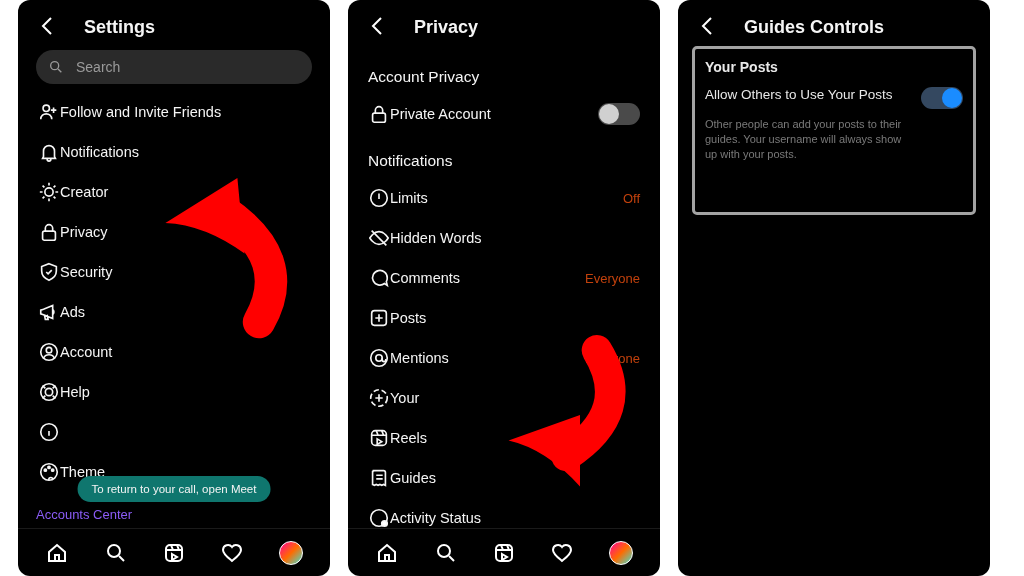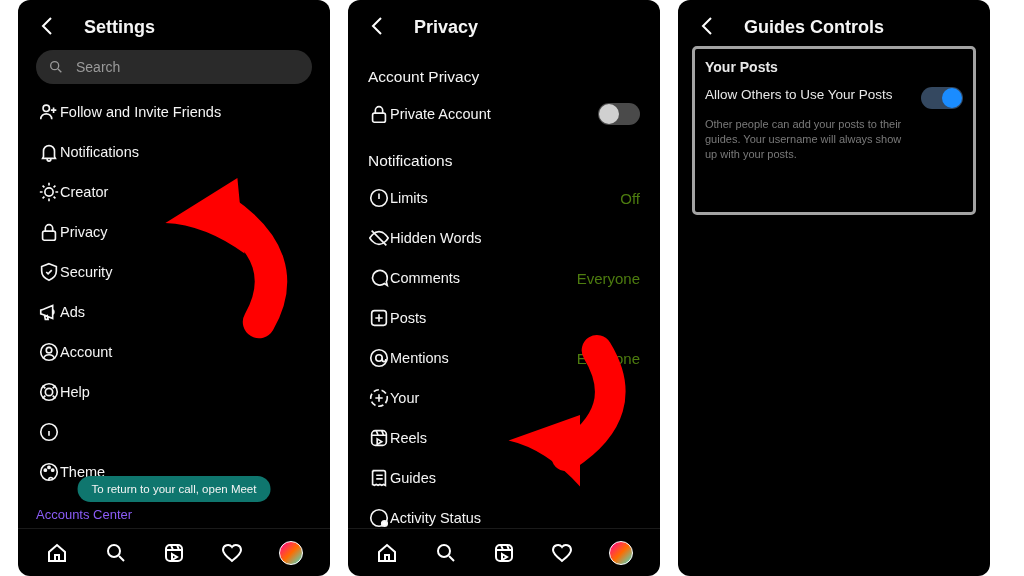--- a/index.html
+++ b/index.html
@@ -6,21 +6,21 @@
   body{background:#fff;width:1024px;height:576px;overflow:hidden;display:flex;gap:18px;padding:0 18px}
   .phone{width:312px;height:576px;background:#000;border-radius:12px;color:#f5f5f5;display:flex;flex-direction:column;overflow:hidden;position:relative}
   .header{display:flex;align-items:center;gap:26px;padding:14px 18px 10px}
   .title{font-size:18px;font-weight:600}
   .back svg{stroke:#fff}
   .body{flex:1;overflow:hidden;padding:0 18px}
   .search{background:#2a2a2a;border-radius:17px;display:flex;align-items:center;gap:12px;padding:9px 12px;margin-bottom:8px}
   .search span{color:#9a9a9a;font-size:14px}
   .row{display:flex;align-items:center;padding:9px 2px;font-size:14.5px;cursor:pointer}
   .row .lbl{flex:1}
-  .row .sub{color:#4d7c0f;font-size:15px}
+  .row .sub{color:#c2410c;font-size:13px}
   .section{font-weight:400;font-size:15.5px;padding:18px 2px 8px}
   .ico{width:22px;height:22px;display:flex;align-items:center;justify-content:center;flex-shrink:0}
   .ico svg{stroke:#f5f5f5;fill:none;stroke-width:1.8}
   .toggle{width:42px;height:22px;border-radius:12px;position:relative;flex-shrink:0}
   .toggle.off{background:#4a4a4a}
   .toggle.on{background:#344860}
   .knob{position:absolute;top:1px;width:20px;height:20px;border-radius:50%}
   .off .knob{left:1px;background:#d0d0d0}
   .on .knob{right:1px;background:#1a8cff}
   .toast{position:absolute;bottom:74px;left:50%;transform:translateX(-50%);background:#0f766e;border-radius:18px;padding:7px 14px;font-size:11.5px;white-space:nowrap}

